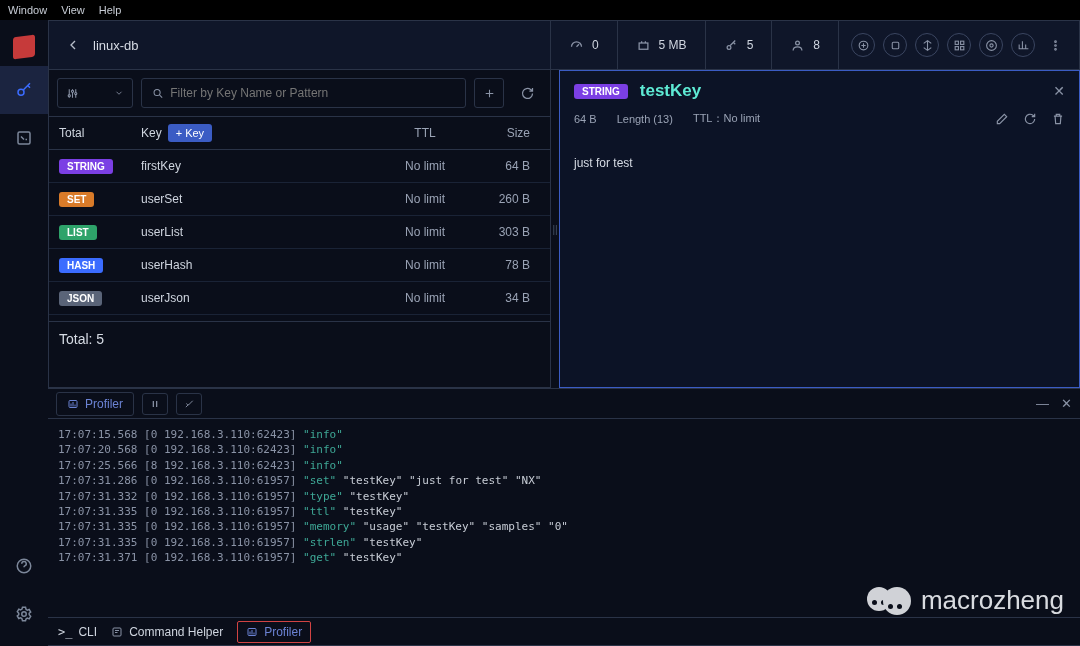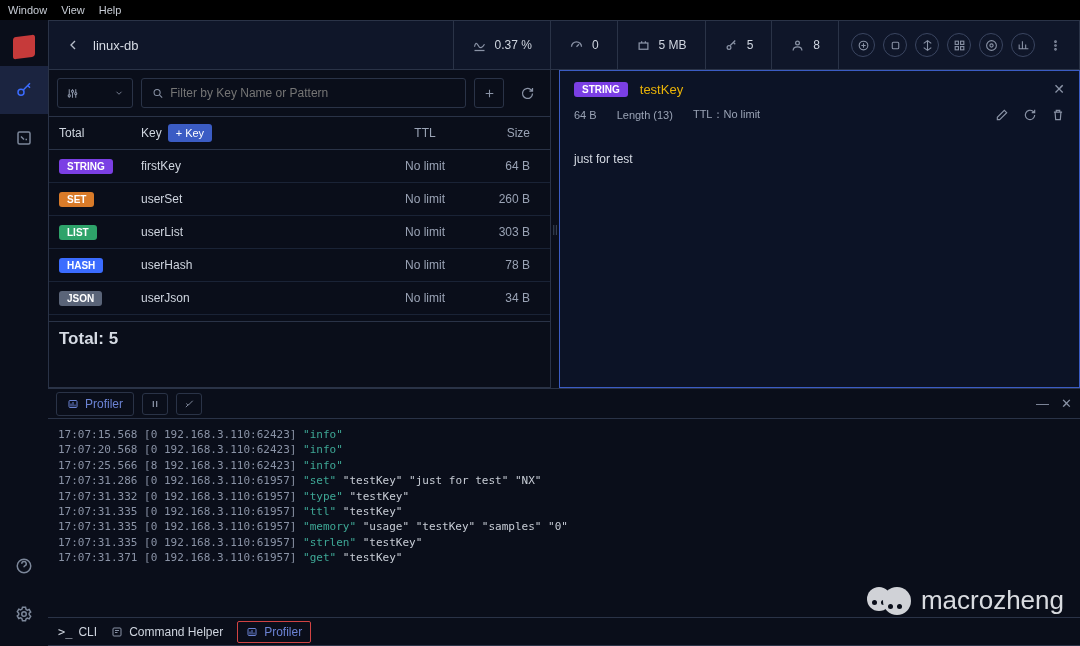--- a/index.html
+++ b/index.html
@@ -41,27 +41,27 @@
 .refresh-right{margin-left:auto;width:30px;height:30px;display:flex;align-items:center;justify-content:center;cursor:pointer;}
 
 .table-row{display:flex;align-items:center;height:33px;padding:0 10px;border-bottom:1px solid #1a2336;}
 .table-head .table-row{border-bottom:1px solid #2a3347;color:#cfd5df;font-weight:500;}
 .col-type{width:82px;}
 .col-key{flex:1;}
 .col-ttl{width:90px;text-align:center;color:#9aa3b5;}
 .col-size{width:70px;text-align:right;padding-right:10px;color:#9aa3b5;}
 .badge{display:inline-block;padding:2px 8px;border-radius:3px;font-size:10px;font-weight:600;color:#fff;}
 .add-key-btn{background:#3b5cc4;color:#fff;padding:3px 8px;border-radius:3px;font-size:11px;margin-left:6px;cursor:pointer;}
-.table-footer{height:34px;display:flex;align-items:center;padding:0 10px;border-top:1px solid #2a3347;margin-top:6px;color:#d6dbe4;font-weight:700;font-size:17px;}
+.table-footer{height:34px;display:flex;align-items:center;padding:0 10px;border-top:1px solid #2a3347;margin-top:6px;color:#d6dbe4;font-weight:400;font-size:14px;}
 
 .splitter{width:8px;display:flex;align-items:center;justify-content:center;cursor:col-resize;color:#4a546a;font-size:10px;}
 
 .right-panel{flex:1;border:1px solid #3b5cc4;border-top:1px solid #3b5cc4;padding:10px 14px;display:flex;flex-direction:column;background:#0c1326;}
 .detail-header{display:flex;align-items:center;gap:12px;}
-.detail-header .key-name{color:#eab308;font-weight:400;font-size:13px;}
+.detail-header .key-name{color:#5eead4;font-weight:700;font-size:17px;}
 .detail-close{margin-left:auto;cursor:pointer;color:#8a93a6;font-size:14px;}
 .detail-meta{display:flex;align-items:center;gap:20px;margin-top:10px;color:#9aa3b5;font-size:11px;}
 .detail-actions{margin-left:auto;display:flex;gap:14px;}
 .detail-actions svg{stroke:#8a93a6;cursor:pointer;}
 .detail-body{margin-top:28px;border-top:0px solid #2a3347;padding-top:2px;color:#d6dbe4;}
 
 
 .profiler{height:258px;border:1px solid #2a3347;border-left:none;border-right:none;display:flex;flex-direction:column;}
 .prof-head{height:30px;display:flex;align-items:center;gap:4px;padding:0 8px;border-bottom:1px solid #2a3347;}
 .prof-tab{display:flex;align-items:center;gap:6px;padding:4px 10px;border:1px solid #2a3347;border-radius:3px;color:#6b83d4;font-size:12px;cursor:pointer;}
@@ -130,27 +130,20 @@
     <div class="header">
       <div class="db-nav">
         <svg width="16" height="16" viewBox="0 0 24 24" fill="none" stroke-width="2">
             <path d="M15 6 L9 12 L15 18"></path>
           </svg>
         <span class="db-name">linux-db</span>
       </div>
       <div class="stats">
         <div class="stat">
             <svg width="15" height="15" viewBox="0 0 24 24" fill="none" stroke-width="2">
-              <path d="M4 14 Q6 4 10 12 T20 10"></path>
-              <path d="M4 20h16"></path>
-            </svg>
-            <span>0.37 %</span>
-          </div>
-        <div class="stat">
-            <svg width="15" height="15" viewBox="0 0 24 24" fill="none" stroke-width="2">
               <path d="M4 14a8 8 0 0 1 16 0"></path>
               <path d="M12 14l4-4"></path>
             </svg>
             <span>0</span>
           </div>
         <div class="stat">
             <svg width="15" height="15" viewBox="0 0 24 24" fill="none" stroke-width="2">
               <rect x="5" y="8" width="14" height="10"></rect>
               <path d="M9 8V5M15 8V5"></path>
             </svg>

